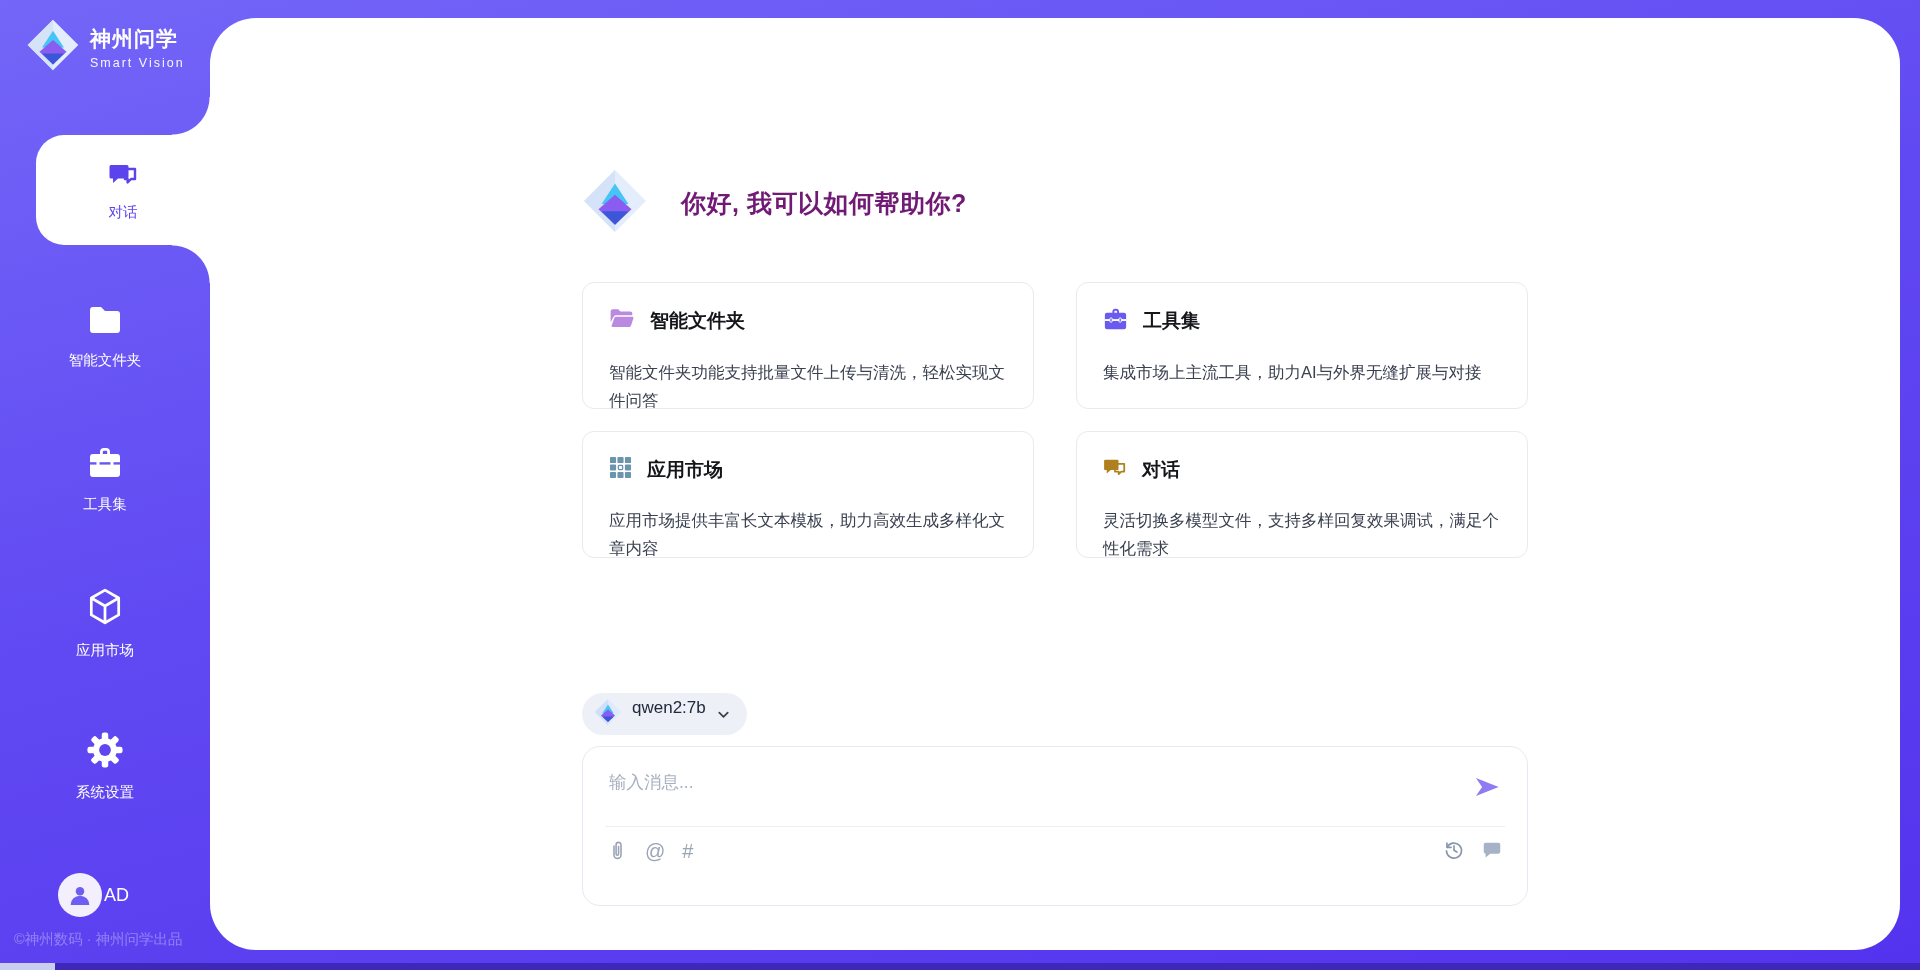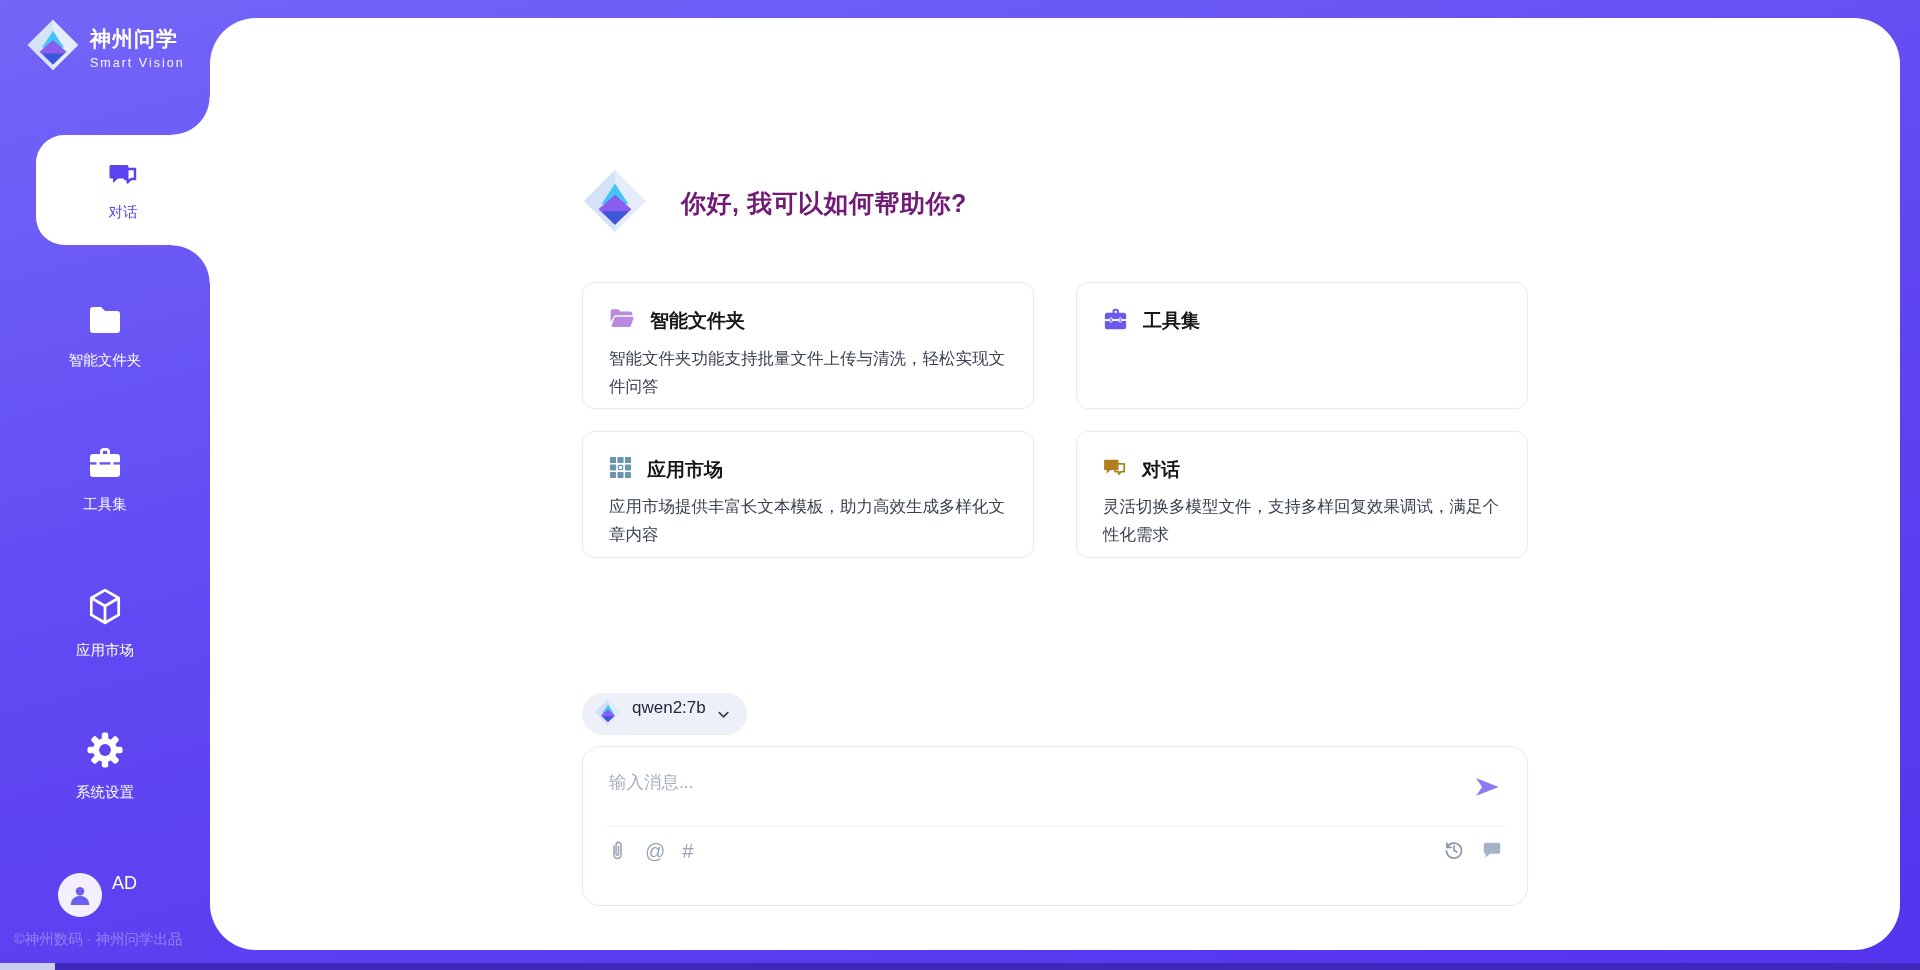--- a/index.html
+++ b/index.html
@@ -23,38 +23,38 @@
   .tab-curve-top { position:absolute; left:172px; top:97px; width:38px; height:38px;
                 background:radial-gradient(circle at 0 0, rgba(255,255,255,0) 37px, #fff 38px); }
   .tab-curve-bottom { position:absolute; left:172px; top:245px; width:38px; height:38px;
                 background:radial-gradient(circle at 0 100%, rgba(255,255,255,0) 37px, #fff 38px); }
   .tab-active .nav-label { color:#5b43ee; }
 
   .nav-item { position:absolute; left:0; width:210px; display:flex; flex-direction:column;
               align-items:center; gap:10px; cursor:pointer; }
   .nav-label { font-size:14.5px; color:#fff; }
 
-  .user-row { position:absolute; left:58px; top:873px; display:flex; gap:10px; cursor:pointer; }
+  .user-row { position:absolute; left:58px; top:873px; display:flex; align-items:center; gap:2px; cursor:pointer; }
   .avatar { width:44px; height:44px; border-radius:50%; background:#f4effc;
             display:flex; align-items:center; justify-content:center; overflow:hidden; }
   .user-name { font-size:18px; color:#fff; }
   .side-footer { position:absolute; left:14px; top:930px; font-size:14.5px; color:rgba(255,255,255,.33); }
 
   
   .content { position:absolute; left:0; right:0; top:0; bottom:0; display:flex; flex-direction:column; align-items:center; }
   .col { width:946px; }
   .greeting { display:flex; align-items:center; gap:33px; margin-top:150px; }
   .greeting-title { font-size:25px; font-weight:bold; color:#701a75; letter-spacing:.5px; }
 
   .cards { margin-top:44px; display:grid; grid-template-columns:1fr 1fr; column-gap:42px; row-gap:22px; }
   .card { height:127px; border:1px solid #e8eaf0; border-radius:12px; background:#fff;
           padding:24px 26px 0 26px; cursor:pointer; }
   .card-head { display:flex; align-items:center; gap:15px; }
   .card-title { font-size:19px; font-weight:bold; color:#15161a; }
-  .card-desc { margin-top:9px; font-size:16.5px; line-height:28px; color:#3a4150; }
+  .card-desc { margin-top:23px; font-size:16.5px; line-height:28px; color:#3a4150; }
 
   .bottom-group { position:absolute; left:50%; transform:translateX(-50%); bottom:44px; width:946px; }
   .model-pill { display:inline-flex; align-items:center; height:42px; padding:0 16px 0 12px;
                 border-radius:21px; background:#eef0f8; cursor:pointer; margin-bottom:11px; }
   .model-name { font-size:17px; color:#22293a; margin:0 10px 12px 10px; }
 
   .input-box { position:relative; height:160px; border:1.5px solid #e6e9f1; border-radius:18px; background:#fff; }
   .msg-input { position:absolute; left:26px; top:18px; right:70px; height:34px; border:none; outline:none;
                font-size:17.5px; color:#30394a; font-family:"Liberation Sans",sans-serif; background:transparent; }
   .msg-input::placeholder { color:#a9b1c0; }
@@ -212,20 +212,21 @@
               <span>
                 <svg width="25" height="24" viewBox="0 0 24 23">
                   <path d="M9 5.5V4.5A2.8 2.8 0 0 1 11.8 1.7h.8a2.8 2.8 0 0 1 2.8 2.8v1h4.8a2 2 0 0 1 2 2v11.8a2 2 0 0 1-2 2H3.8a2 2 0 0 1-2-2V7.5a2 2 0 0 1 2-2zm1.9 0h2.6v-1a1 1 0 0 0-1-1h-.6a1 1 0 0 0-1 1z" fill="#6a5af0"></path>
                   <rect x="1.8" y="11.6" width="20.4" height="1.8" fill="#fff"></rect>
                   <rect x="6.6" y="10.4" width="2.2" height="4.2" rx="0.9" fill="#6a5af0" stroke="#fff" stroke-width="0.9"></rect>
                   <rect x="15.4" y="10.4" width="2.2" height="4.2" rx="0.9" fill="#6a5af0" stroke="#fff" stroke-width="0.9"></rect>
                 </svg>
               </span>
               <span class="card-title">工具集</span>
             </div>
+            <div class="card-desc">集成市场上主流工具，助力AI与外界无缝扩展与对接</div>
           </div>
 
           <div class="card">
             <div class="card-head">
               <span>
                 <svg width="23" height="23" viewBox="0 0 24 24" fill="#6b94ad">
                   <rect x="1" y="1" width="6.4" height="6.4" rx="1"></rect>
                   <rect x="8.8" y="1" width="6.4" height="6.4" rx="1"></rect>
                   <rect x="16.6" y="1" width="6.4" height="6.4" rx="1"></rect>
                   <rect x="1" y="8.8" width="6.4" height="6.4" rx="1"></rect>

